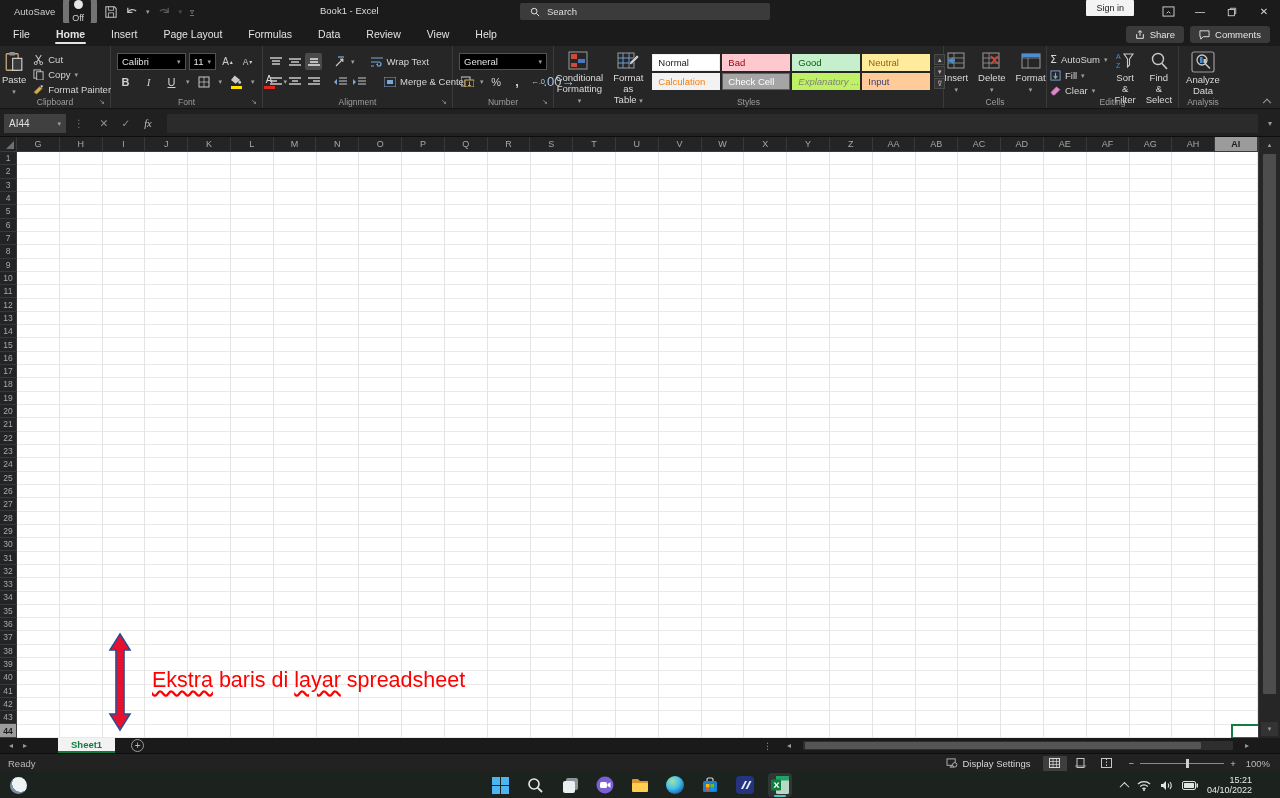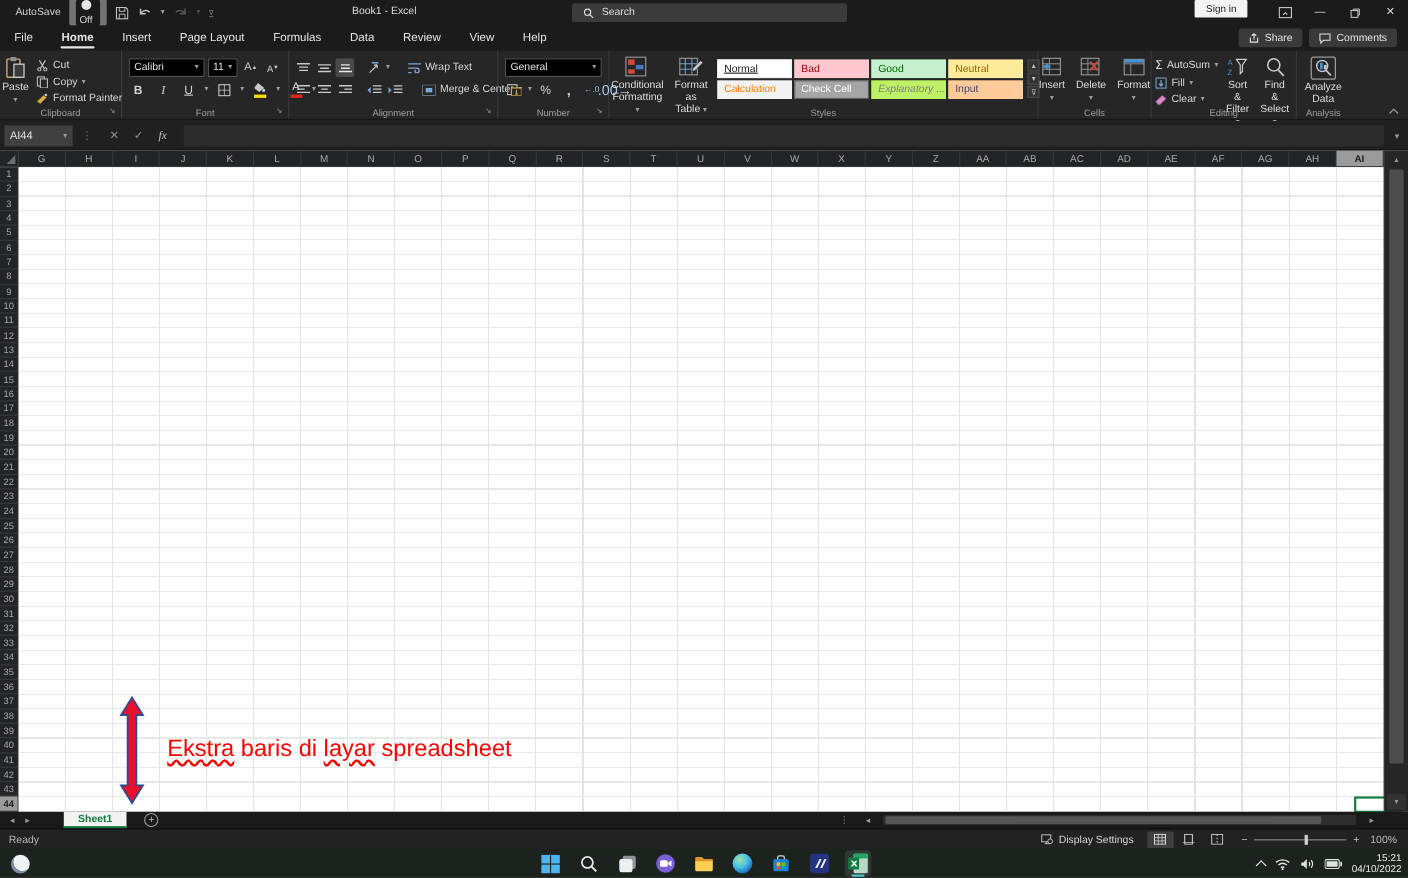--- a/index.html
+++ b/index.html
@@ -111,21 +111,21 @@
   #zoomslider .line { width:84px; height:1px; background:#8a8a8a; position:relative; }
   #zoomslider .thumb { position:absolute; left:55%; top:-4px; width:3px; height:9px; background:#d0d0d0; }
 
   
   #taskbar { position:absolute; top:772px; left:0; right:0; height:26px; background:#1c231f; display:flex; align-items:center; }
   #widgeticon { margin-left:10px; width:17px; height:17px; border-radius:50%; background:radial-gradient(circle at 62% 38%, #eef3f6 55%, #7d90a5 56%); }
   .tb-center { position:absolute; left:50%; transform:translateX(-50%); display:flex; align-items:center; gap:11px; height:26px; }
   .tico { width:24px; height:24px; display:flex; align-items:center; justify-content:center; border-radius:4px; position:relative; }
   .tico.active { background:rgba(255,255,255,.09); }
   .tico.active::after { content:""; position:absolute; bottom:0px; left:6px; right:6px; height:2px; border-radius:2px; background:#4dc3ce; }
-  .tray { position:absolute; right:0; display:flex; align-items:center; gap:9px; padding-right:6px; height:26px; }
+  .tray { position:absolute; right:0; display:flex; align-items:center; gap:9px; padding-right:28px; height:26px; }
   .chev { width:7px; height:7px; border-left:1.5px solid #dfe5e0; border-top:1.5px solid #dfe5e0; transform:rotate(45deg) translate(1px,1px); }
   #clock { text-align:right; font-size:9px; color:#e6ebe7; line-height:10.5px; }
   svg { display:block; }
 </style>
 </head>
 <body>
 
 <div id="root">
 
   <div id="titlebar">
@@ -417,21 +417,21 @@
       </div>
       <div class="bigbtn twoLine">
         <svg width="22" height="20" viewBox="0 0 22 20">
             <rect x="1" y="2" width="16" height="15" fill="none" stroke="#9a9a9a"></rect>
             <path d="M1 7h16M1 12h16M6 2v15M12 2v15" stroke="#6d9ed0" stroke-width="1"></path>
             <path d="M13 11l7-7 2 2-7 7-3 1z" fill="#c9c9c9" stroke="#262626" stroke-width=".6"></path>
           </svg>
         <span><span>Format as</span><br><span>Table</span> <span class="caret">▾</span></span>
       </div>
       <div class="chips">
-          <div class="chip" style="background: rgb(255, 255, 255); color: rgb(26, 26, 26); border-color: rgb(240, 240, 240); text-decoration: underline;">Normal</div>
+          <div class="chip" style="background: rgb(255, 255, 255); color: rgb(26, 26, 26); border-color: rgb(240, 240, 240);">Normal</div>
           <div class="chip" style="background: rgb(255, 199, 206); color: rgb(156, 0, 6);">Bad</div>
           <div class="chip" style="background: rgb(198, 239, 206); color: rgb(0, 97, 0);">Good</div>
           <div class="chip" style="background: rgb(255, 235, 156); color: rgb(156, 101, 0);">Neutral</div>
           <div class="chip" style="background: rgb(242, 242, 242); color: rgb(250, 125, 0);">Calculation</div>
           <div class="chip" style="background: rgb(165, 165, 165); color: rgb(255, 255, 255); border-color: rgb(95, 95, 95);">Check Cell</div>
           <div class="chip" style="background: #bef264; color: rgb(127, 127, 127); font-style: italic;">Explanatory ...</div>
           <div class="chip" style="background: rgb(255, 204, 153); color: rgb(63, 63, 118);">Input</div>
         </div>
       <div class="gal-strip">
         <span>▴</span>

